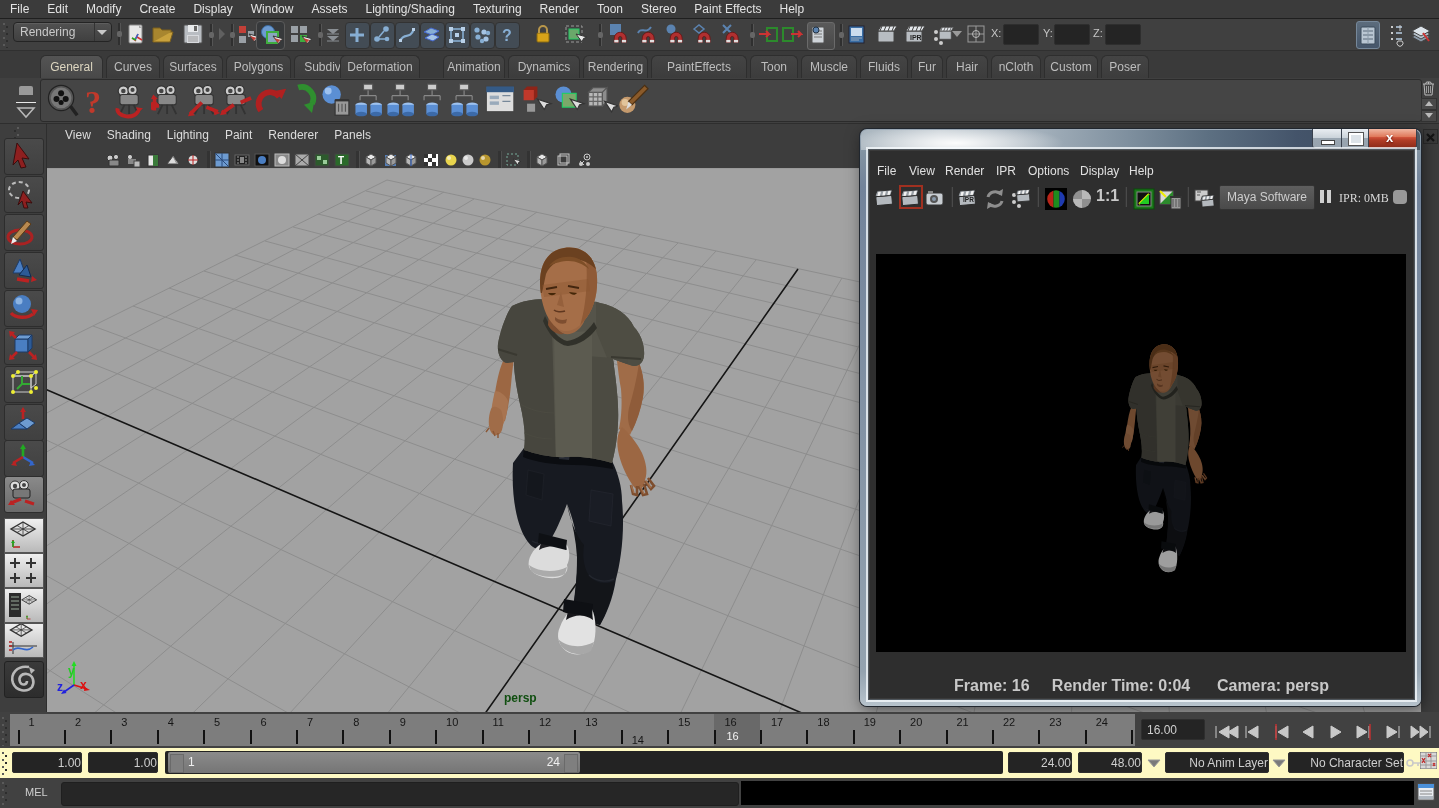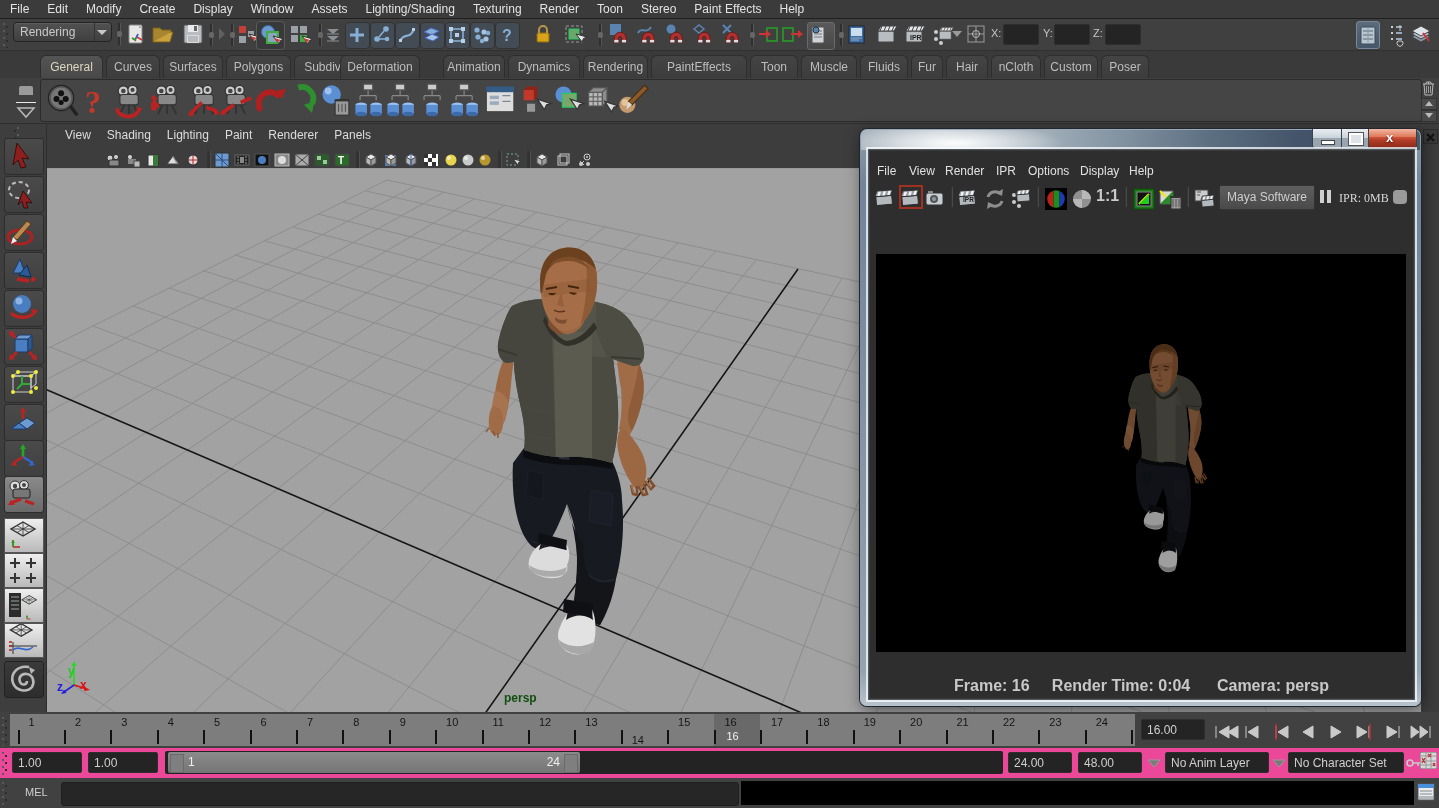--- a/index.html
+++ b/index.html
@@ -1085,21 +1085,21 @@
           </g>
         </svg></div>
       <div class="abs" style="left:196px;top:6px;width:26px;height:20px;"><svg width="26" height="20" viewBox="0 0 26 20">
           <g fill="#c9c9c9" stroke="#c9c9c9">
             <path d="M2 4 L10 10 L2 16z M11 4 L19 10 L11 16z M21 4 v12"></path>
           </g>
         </svg></div>
     </div>
 </div>
 
-<div class="row" style="top:748px;height:30px;background:#ec4899;">
+<div class="row" style="top:748px;height:30px;background:#fef9c3;text-align:right;">
   <div class="grip" style="left:1px;top:3px;height:24px;"></div>
   <div class="field" style="left:12px;top:4px;width:70px;height:21px;font-size:12px;">1.00</div>
   <div class="field" style="left:88px;top:4px;width:70px;height:21px;font-size:12px;">1.00</div>
   <div class="abs" style="left:165px;top:3px;width:838px;height:23px;background:#232323;border-radius:2px;">
     <div class="abs" style="left:3px;top:1px;width:412px;height:21px;background:linear-gradient(#8b8b8b,#757575);border-radius:2px;">
       <div class="abs" style="left:2px;top:2px;width:12px;height:17px;background:#7f7f7f;border:1px solid #6a6a6a;"></div>
       <div class="abs" style="right:2px;top:2px;width:12px;height:17px;background:#7f7f7f;border:1px solid #6a6a6a;"></div>
       <span style="position:absolute;left:20px;top:3px;font-size:12px;color:#efefef;">1</span>
       <span style="position:absolute;right:20px;top:3px;font-size:12px;color:#efefef;">24</span>
     </div>

